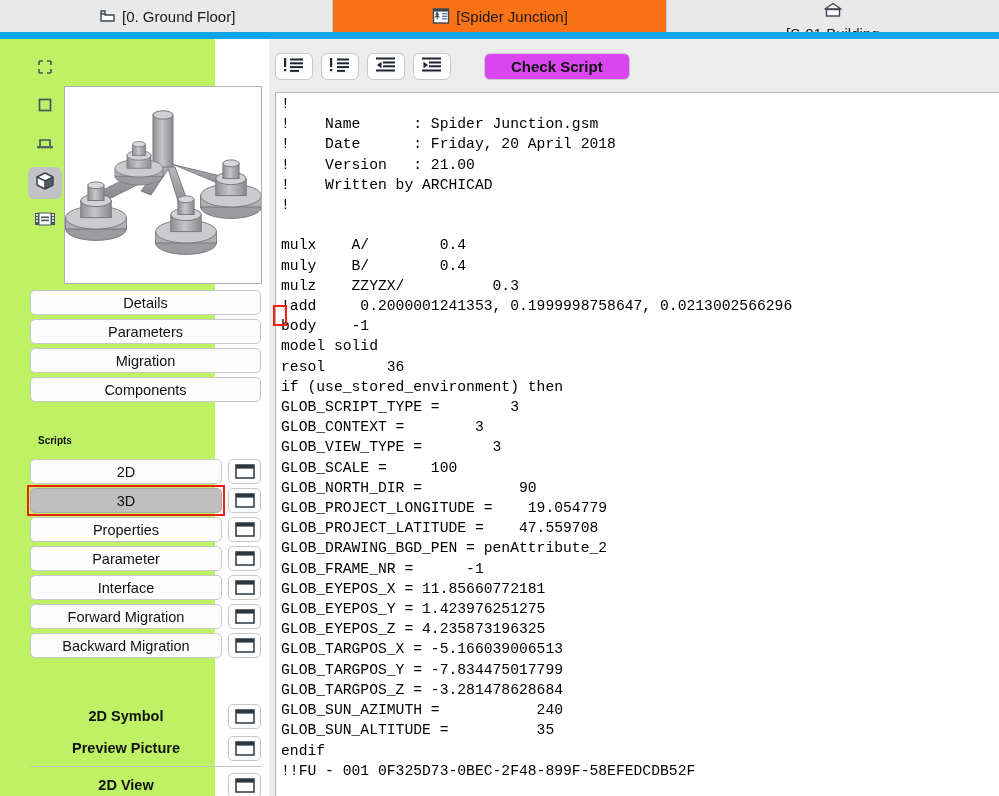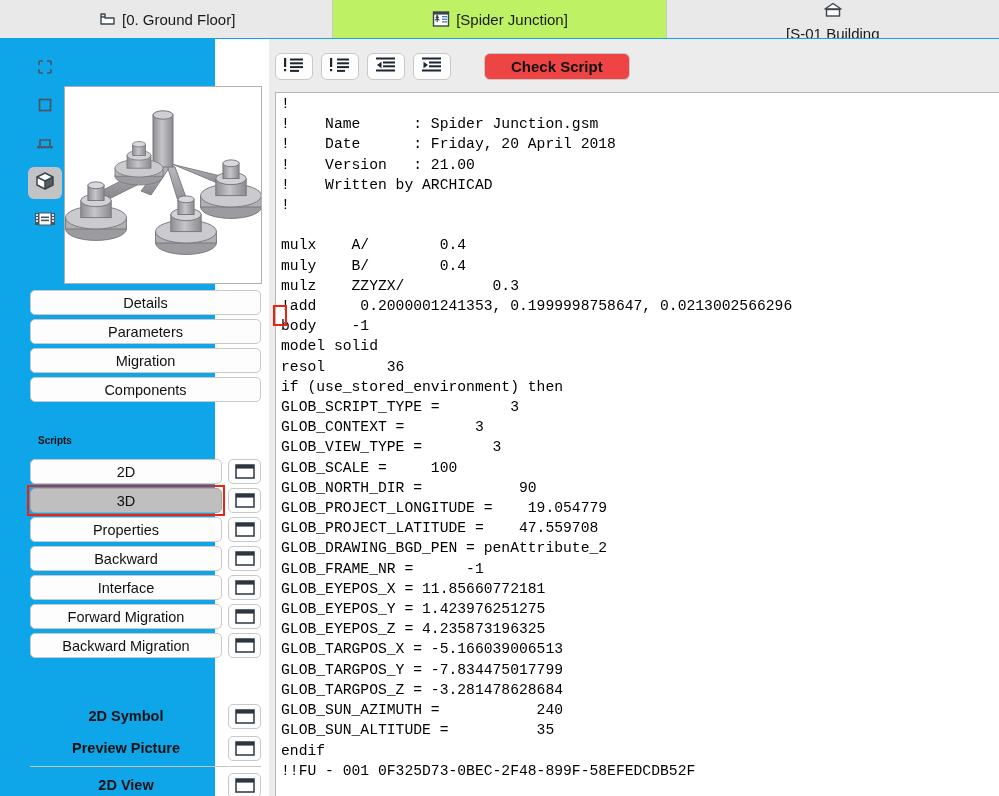--- a/index.html
+++ b/index.html
@@ -10,49 +10,49 @@
     background: #ffffff;
     font-family: "Liberation Sans", sans-serif;
     -webkit-font-smoothing: antialiased;
   }
 
   
   #tabbar {
     position: absolute; left: 0; top: 0;
     width: 999px; height: 39px;
     background: #e9e9e9;
-    border-bottom: 1px solid #0ea5e9;
+    border-bottom: 7px solid #0ea5e9;
     display: flex;
     align-items: stretch;
   }
   .tab {
     flex: 1 1 0;
     display: flex;
     align-items: center;
     justify-content: center;
     gap: 5px;
     font-size: 15px;
     color: #1a1a1a;
     border-right: 1px solid #c9c9c9;
     background: #e9e9e9;
     position: relative;
     padding: 0 6px;
     white-space: nowrap;
     overflow: hidden;
   }
-  .tab.active { background: #bef264; }
+  .tab.active { background: #f97316; }
   .tab:last-child { border-right: none; flex-direction: column; }
   .tab .ticon { flex: 0 0 auto; display: block; line-height: 0; }
   .tab .tlabel { overflow: hidden; text-overflow: clip; }
 
   
   #leftpanel {
     position: absolute; left: 0; top: 39px;
     width: 216px; height: 757px;
-    background: #0ea5e9;
+    background: #bef264;
     border-right: 1px solid #ffffff;
   }
   #vtoolbar {
     position: absolute; left: 25px; top: 14px;
     width: 40px;
     display: flex; flex-direction: column;
     align-items: center;
     gap: 6px;
   }
   .vtool {
@@ -149,21 +149,21 @@
   .tbtn {
     width: 38px; height: 27px;
     background: #fdfdfd;
     border: 1px solid #c8c8c8;
     border-radius: 6px;
     display: flex; align-items: center; justify-content: center;
   }
   #checkscript {
     height: 27px;
     padding: 0 26px;
-    background: #ef4444;
+    background: #d946ef;
     border: 1px solid #c8c8c8;
     border-radius: 6px;
     display: flex; align-items: center; justify-content: center;
     font-size: 15px; font-weight: bold; color: #111;
     margin-left: 25px;
   }
 
   #editorwrap {
     position: absolute; left: 6px; top: 53px;
     width: 724px; height: 704px;
@@ -401,21 +401,21 @@
       <div class="pbtn">Properties</div>
       <div class="winbtn">
         <svg width="20" height="15" viewBox="0 0 20 15">
             <rect x="1" y="1" width="18" height="13" fill="#fff" stroke="#2b3640" stroke-width="1.5"></rect>
             <rect x="1" y="1" width="18" height="3.6" fill="#2b3640"></rect>
           </svg>
       </div>
     </div>
 
     <div class="srow">
-      <div class="pbtn">Backward</div>
+      <div class="pbtn">Parameter</div>
       <div class="winbtn">
         <svg width="20" height="15" viewBox="0 0 20 15">
             <rect x="1" y="1" width="18" height="13" fill="#fff" stroke="#2b3640" stroke-width="1.5"></rect>
             <rect x="1" y="1" width="18" height="3.6" fill="#2b3640"></rect>
           </svg>
       </div>
     </div>
 
     <div class="srow">
       <div class="pbtn">Interface</div>

